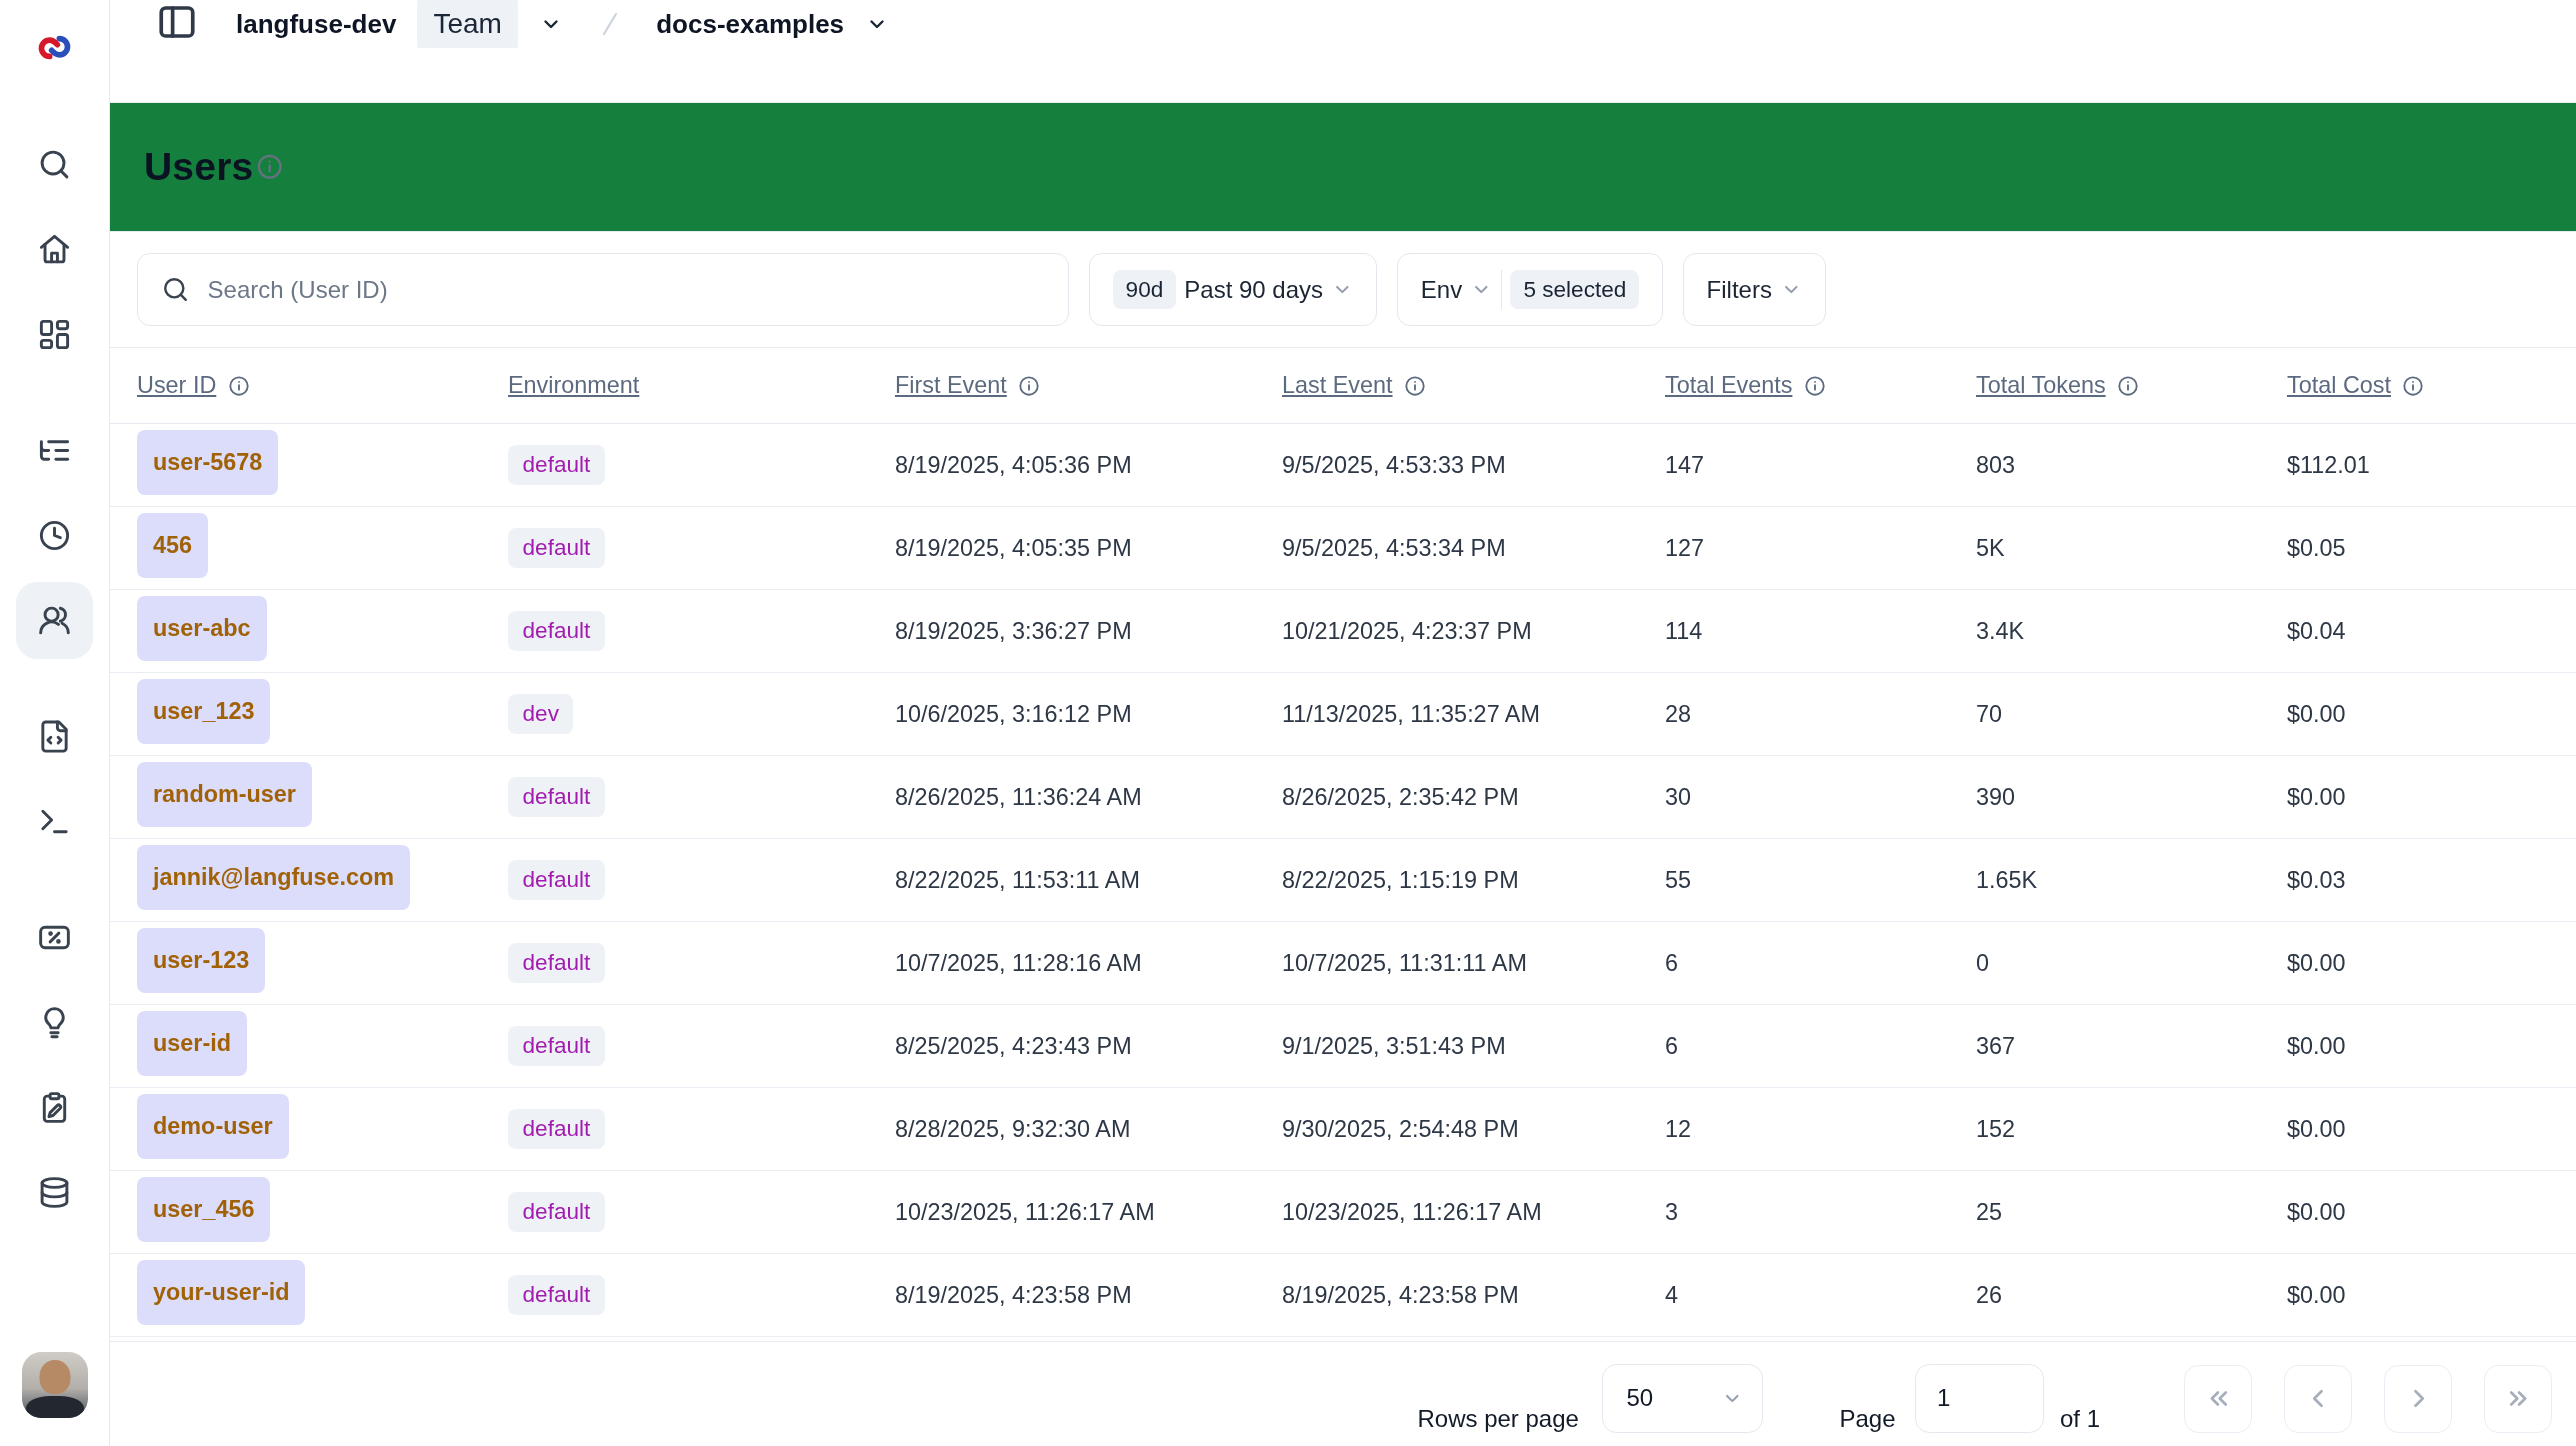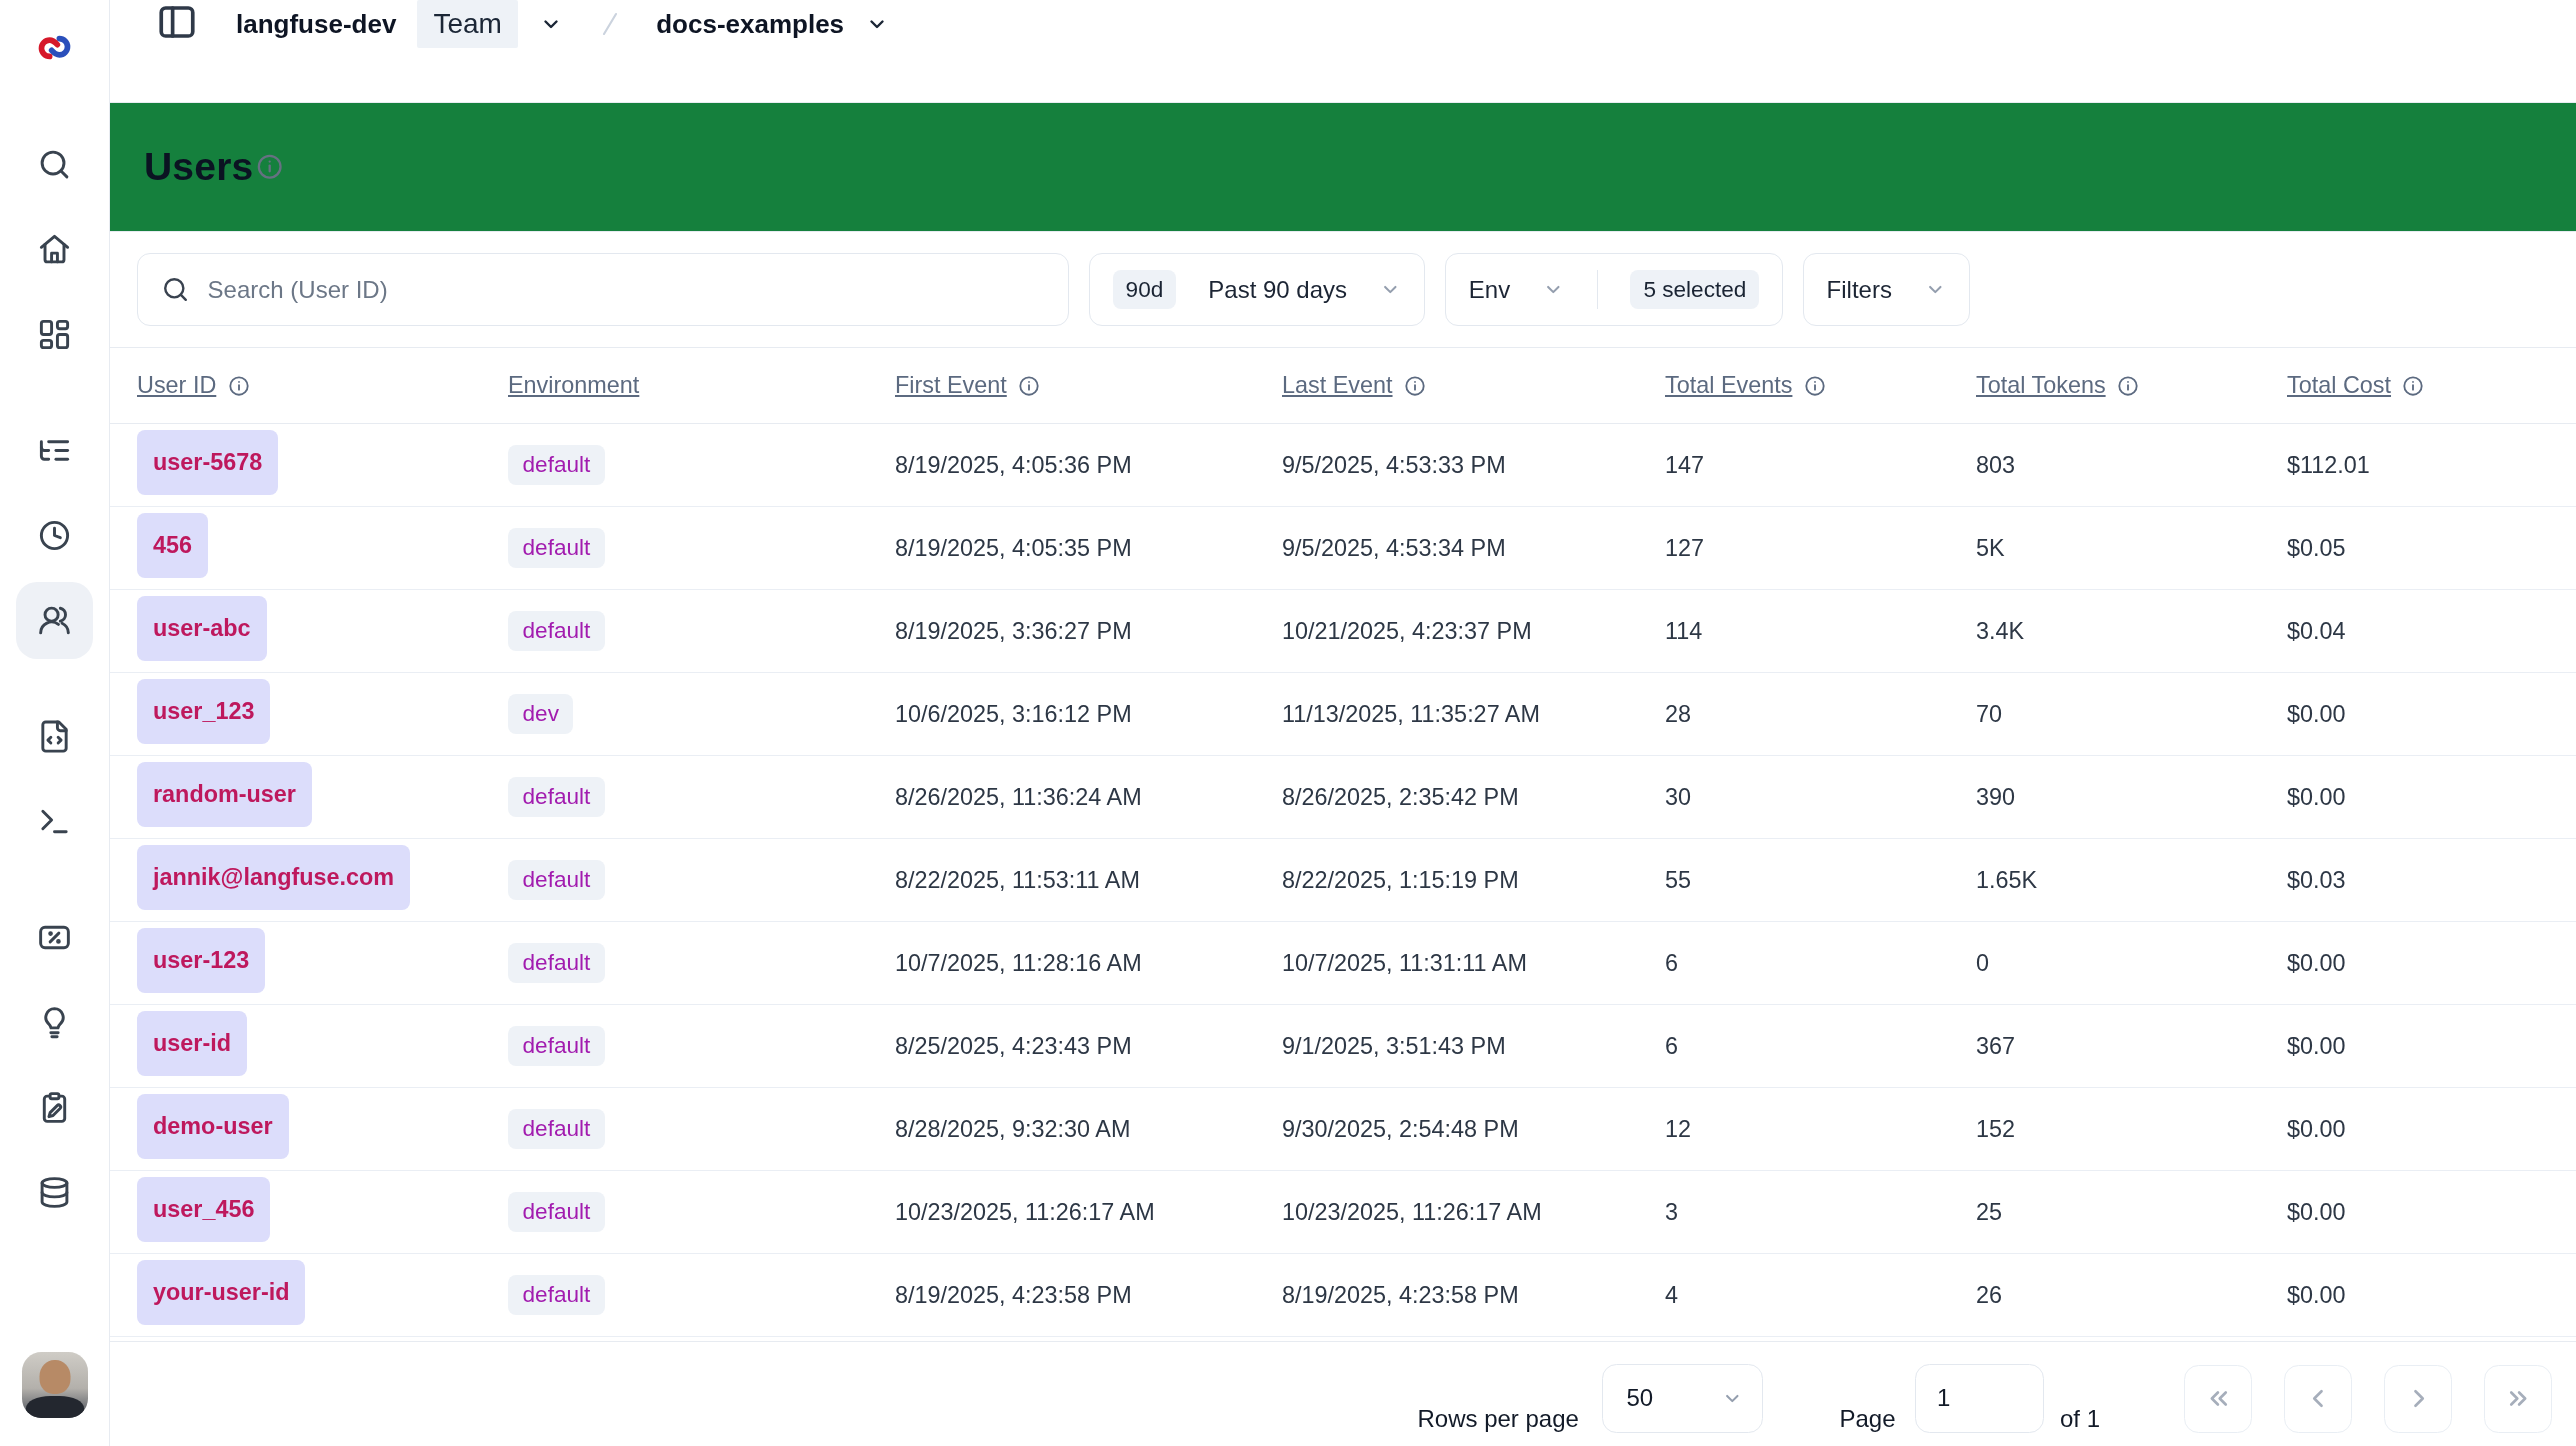--- a/index.html
+++ b/index.html
@@ -33,32 +33,32 @@
 
   .band { height:129px; flex:0 0 129px; background:#15803d; border-bottom:1.6px solid #e7ebf1; display:flex; align-items:center; padding:0 34px; gap:3px; }
   .band h1 { font-size:39px; font-weight:700; color:#0b1322; letter-spacing:0.2px; }
   .band .info-ic { width:27.4px; height:27.4px; color:#667182; }
 
   .toolbar { height:115px; flex:0 0 115px; display:flex; align-items:center; padding:0 27px; gap:20px; background:#fff; }
   .search-box { width:932px; height:73px; border:1.6px solid #e3e8ef; border-radius:13px; display:flex; align-items:center; padding:0 22.6px; gap:18px; background:#fff; }
   .search-box svg { width:29px; height:29px; color:#39424f; flex:0 0 auto; }
   .search-box input { border:none; outline:none; flex:1; font-size:24px; color:#1c2534; font-family:inherit; background:transparent; }
   .search-box input::placeholder { color:#6c7787; }
-  .btn { height:73px; border:1.6px solid #e3e8ef; border-radius:13px; background:#fff; display:flex; align-items:center; padding:0 22.6px; gap:32px; font-size:24px; color:#1c2534; cursor:pointer; white-space:nowrap; }
+  .btn { height:73px; border:1.6px solid #e3e8ef; border-radius:13px; background:#fff; display:flex; align-items:center; padding:0 22.6px; gap:8px; font-size:24px; color:#1c2534; cursor:pointer; white-space:nowrap; }
   .mini-badge { background:#eef2f7; border-radius:8px; padding:6.5px 13px; font-size:22.6px; color:#1a2433; }
   .v-div { width:1.6px; height:39px; background:#e3e8ef; }
 
   
   :root { --cols: 371px 387px 387px 383px 311px 311px 1fr; }
   .thead { height:77px; flex:0 0 77px; border-top:1.6px solid #e7ebf1; border-bottom:1.6px solid #e7ebf1; display:grid; grid-template-columns:var(--cols); align-items:center; padding:0 27px; color:#5c6a80; font-size:23.4px; font-weight:500; }
   .th { display:flex; align-items:center; gap:11.3px; cursor:pointer;text-decoration:underline; }
   .th svg { width:22px; height:22px; flex:0 0 auto; }
   .tbody { flex:1; overflow:hidden; }
   .trow { height:83px; border-bottom:1.6px solid #eaeef4; display:grid; grid-template-columns:var(--cols); align-items:center; padding:0 27px; font-size:23.4px; color:#2d3745; cursor:pointer; }
-  .user-badge { background:#dcddfb; color:#be185d; font-weight:700; padding:19px 16px; border-radius:8px; display:inline-block; max-width:95%; overflow:hidden; text-overflow:ellipsis; white-space:nowrap; }
+  .user-badge { background:#dcddfb; color:#a16207; font-weight:700; padding:19px 16px; border-radius:8px; display:inline-block; max-width:95%; overflow:hidden; text-overflow:ellipsis; white-space:nowrap; }
   .env-badge { background:#eef2f7; color:#a21caf; padding:7.3px 14.5px; border-radius:8px; display:inline-block; font-size:22.6px; }
   .td-badge { overflow:hidden; }
 
   
   .tfoot { height:106px; flex:0 0 106px; border-top:1.6px solid #e7ebf1; display:flex; align-items:center; padding:0 24px; font-size:24px; color:#121a28; background:#fff; }
   .foot-cluster { margin-left:auto; display:flex; align-items:flex-end; }
   .rpp-label { font-weight:500; }
   .select-box { width:161px; height:69px; border:1.6px solid #e3e8ef; border-radius:14.5px; display:flex; align-items:center; justify-content:space-between; padding:0 18px 0 24px; margin-left:22.6px; cursor:pointer; }
   .page-label { margin-left:77px; font-weight:500; }
   .page-input { width:129px; height:69px; border:1.6px solid #e3e8ef; border-radius:14.5px; padding:0 21px; font-size:24px; color:#121a28; margin-left:19.4px; font-family:inherit; outline:none; }

